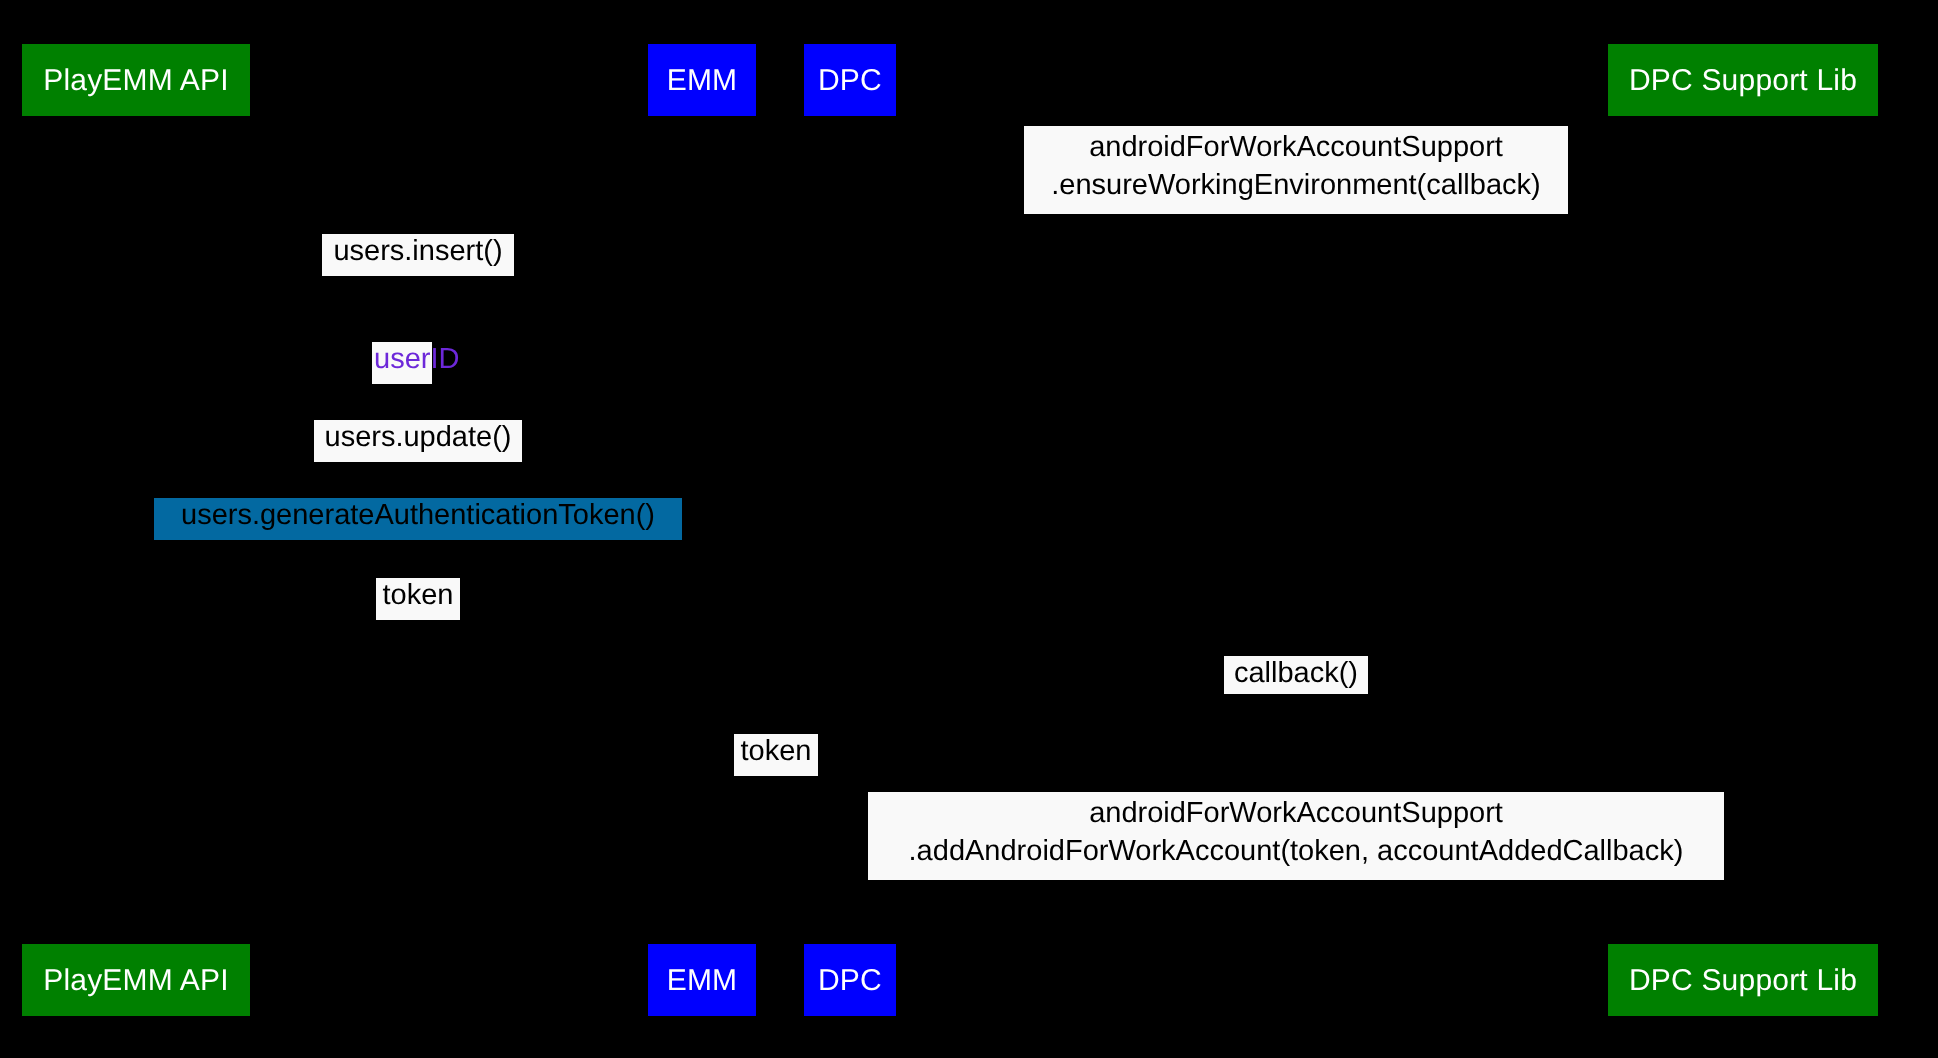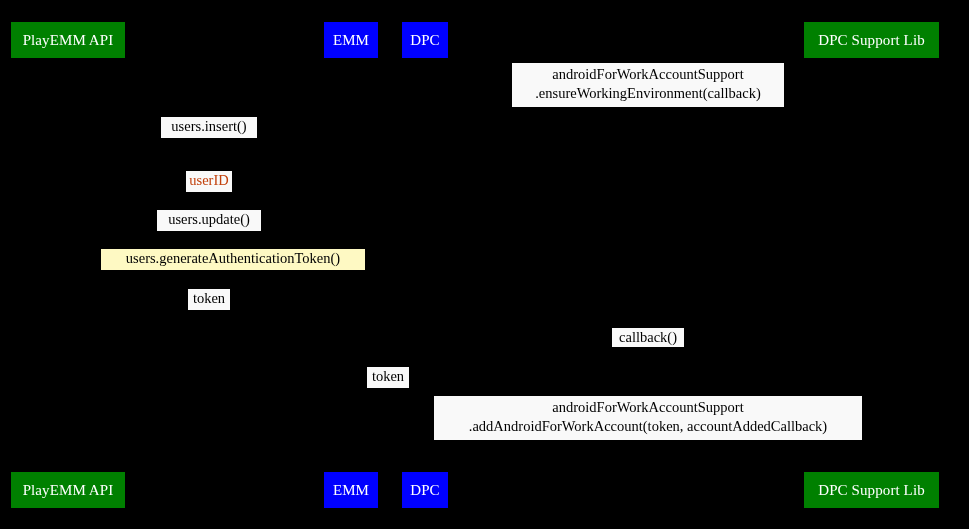--- a/index.html
+++ b/index.html
@@ -7,21 +7,21 @@
     margin: 0;
     padding: 0;
     background: #000000;
   }
   #diagram {
     position: relative;
     width: 969px;
     height: 529px;
     background: #000000;
     overflow: hidden;
-    font-family: Liberation Serif, serif;
+    font-family: Liberation Sans, sans-serif;
     border-radius: 31px;
   }
   
   .participant {
     position: absolute;
     box-sizing: border-box;
     display: flex;
     align-items: center;
     justify-content: center;
     color: #ffffff;
@@ -76,21 +76,21 @@
   <div class="participant" style="left: 402px; top: 472px; width: 46px; height: 36px; background: rgb(0, 0, 255); color: rgb(255, 255, 255);">
     <span>DPC</span>
   </div>
   <div class="participant" style="left: 804px; top: 472px; width: 135px; height: 36px; background: rgb(0, 128, 0); color: rgb(255, 255, 255);">
     <span>DPC Support Lib</span>
   </div>
 
   <div class="msg multiline" style="left: 512px; top: 63px; width: 272px; height: 44px; background: rgb(249, 249, 249); color: rgb(0, 0, 0);">androidForWorkAccountSupport
 .ensureWorkingEnvironment(callback)</div>
   <div class="msg" style="left: 161px; top: 117px; width: 96px; height: 21px; background: rgb(249, 249, 249); color: rgb(0, 0, 0);">users.insert()</div>
-  <div class="msg" style="left: 186px; top: 171px; width: 46px; height: 21px; background: rgb(249, 249, 249); color: #c2410c;">userID</div>
+  <div class="msg" style="left: 186px; top: 171px; width: 30px; height: 21px; background: rgb(249, 249, 249); color: #6d28d9;">userID</div>
   <div class="msg" style="left: 157px; top: 210px; width: 104px; height: 21px; background: rgb(249, 249, 249); color: rgb(0, 0, 0);">users.update()</div>
-  <div class="msg" style="left: 77px; top: 249px; width: 264px; height: 21px; background: #fef9c3; color: rgb(0, 0, 0); margin-left: 24px;">users.generateAuthenticationToken()</div>
+  <div class="msg" style="left: 77px; top: 249px; width: 264px; height: 21px; background: #0369a1; color: rgb(0, 0, 0);">users.generateAuthenticationToken()</div>
   <div class="msg" style="left: 188px; top: 289px; width: 42px; height: 21px; background: rgb(249, 249, 249); color: rgb(0, 0, 0);">token</div>
   <div class="msg" style="left: 612px; top: 328px; width: 72px; height: 19px; background: rgb(249, 249, 249); color: rgb(0, 0, 0);">callback()</div>
   <div class="msg" style="left: 367px; top: 367px; width: 42px; height: 21px; background: rgb(249, 249, 249); color: rgb(0, 0, 0);">token</div>
   <div class="msg multiline" style="left: 434px; top: 396px; width: 428px; height: 44px; background: rgb(249, 249, 249); color: rgb(0, 0, 0);">androidForWorkAccountSupport
 .addAndroidForWorkAccount(token, accountAddedCallback)</div>
 </div>
 
 </body></html>

